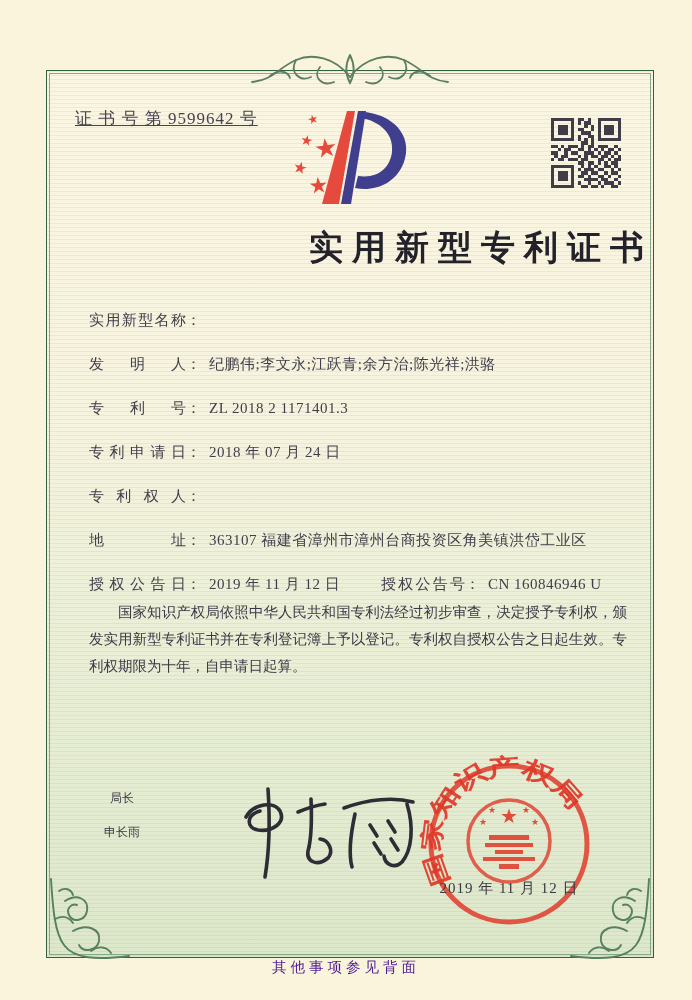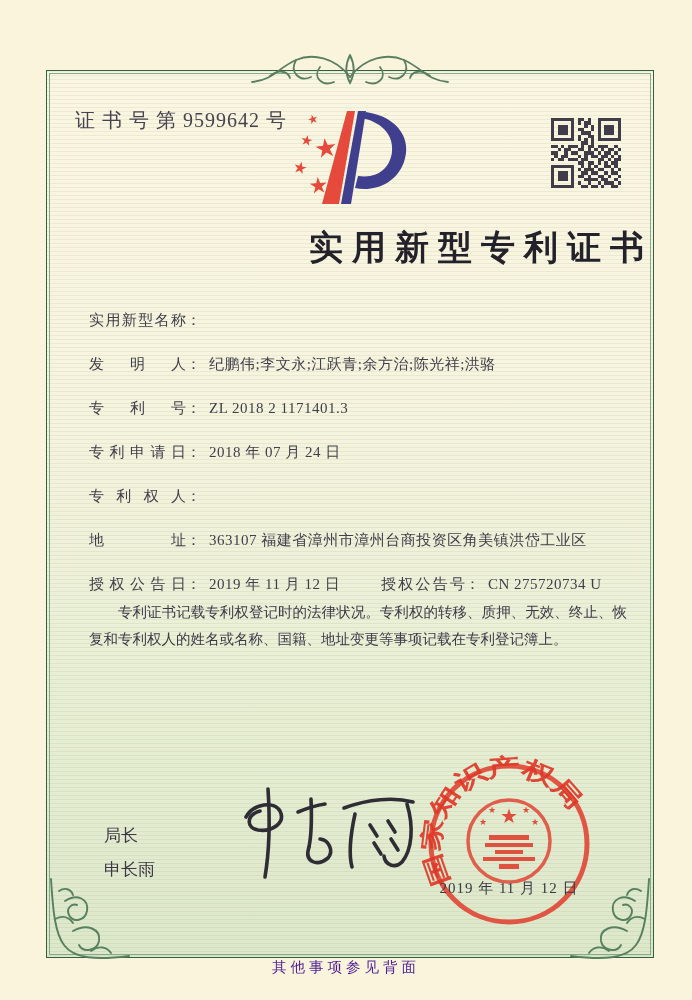--- a/index.html
+++ b/index.html
@@ -9,40 +9,40 @@
     font-family:"Liberation Serif","DejaVu Serif",serif;
   }
   .panel{
     position:absolute;left:46px;top:70px;width:606px;height:886px;
     border:1px solid #33603f;
     background:
       repeating-linear-gradient(to bottom, rgba(130,165,105,0.13) 0px, rgba(130,165,105,0.13) 1.5px, rgba(255,252,230,0) 1.5px, rgba(255,252,230,0) 4px),
       linear-gradient(to bottom,#fbf6e1 0%,#f6f3de 40%,#e7eed4 72%,#dde7ca 100%);
   }
   .panel-inner{position:absolute;inset:2px;border:1px solid #86a98c;pointer-events:none;}
-  .cert-no{position:absolute;left:28px;top:36px;font-size:20px;color:#46424f;letter-spacing:1px;}
+  .cert-no{position:absolute;left:28px;top:36px;font-size:17px;color:#46424f;letter-spacing:1px;text-decoration:underline;}
   .logo{position:absolute;left:242px;top:36px;}
   .qr{position:absolute;left:504px;top:47px;}
   .title{
     position:absolute;left:0;top:154px;width:100%;text-align:right;
     font-size:34px;font-weight:bold;color:#23212a;letter-spacing:9px;text-indent:9px;
   }
   .fields{position:absolute;left:42px;top:240px;width:540px;font-size:15px;color:#413e4b;}
   .frow{display:flex;align-items:baseline;height:28px;margin-bottom:16px;white-space:nowrap;}
   .flabel{display:inline-flex;justify-content:space-between;width:97px;}
   .flabel2{display:inline-flex;justify-content:space-between;width:84px;margin-left:26px;}
   .fsep{margin-right:8px;}
   .fvalue{letter-spacing:0.5px;}
   .fvalue.fixed{display:inline-block;min-width:146px;}
   .paras{
     position:absolute;left:42px;top:528px;width:538px;
     font-size:14.5px;line-height:27px;color:#3c3947;text-align:justify;
   }
   .paras p{margin:0;text-indent:2em;}
-  .signer{position:absolute;left:57px;top:748px;font-size:17px;color:#3b3844;line-height:34px;}
+  .signer{position:absolute;left:57px;top:710px;font-size:12px;color:#3b3844;line-height:34px;text-align:center;}
   .signature{position:absolute;left:169px;top:706px;}
   .seal{position:absolute;left:362px;top:680px;}
   .pagenum{position:absolute;left:0;top:856px;width:100%;text-align:center;font-size:13.5px;color:#3b3844;letter-spacing:2px;}
   .backnote{position:absolute;left:0;top:958px;width:100%;text-align:center;font-size:14.5px;color:#4c1d95;letter-spacing:4px;}
   .ornament{position:absolute;pointer-events:none;}
   .orn-bl{left:-4px;bottom:-6px;}
   .orn-br{right:-4px;bottom:-6px;transform:scaleX(-1);}
   .orn-top{left:50%;top:-24px;transform:translateX(-50%);}
   svg{display:block;}
 </style>
@@ -414,26 +414,26 @@
         <span class="fsep">：</span>
         <span class="fvalue fixed">2019 年 11 月 12 日</span>
       <span class="flabel2">
           <span>授</span>
           <span>权</span>
           <span>公</span>
           <span>告</span>
           <span>号</span>
         </span>
         <span class="fsep">：</span>
-        <span class="fvalue">CN 275720734 U</span>
+        <span class="fvalue">CN 160846946 U</span>
     </div>
   </div>
 
   <div class="paras">
-    <p>专利证书记载专利权登记时的法律状况。专利权的转移、质押、无效、终止、恢复和专利权人的姓名或名称、国籍、地址变更等事项记载在专利登记簿上。</p>
+    <p>国家知识产权局依照中华人民共和国专利法经过初步审查，决定授予专利权，颁发实用新型专利证书并在专利登记簿上予以登记。专利权自授权公告之日起生效。专利权期限为十年，自申请日起算。</p>
   </div>
 
   <div class="signer">
     <div>局长</div>
     <div>申长雨</div>
   </div>
 
   <svg class="signature" width="210" height="110" viewBox="0 0 210 110">
     <g fill="none" stroke="#2e2d36" stroke-width="3.6" stroke-linecap="round">
       <path d="M30,40 C38,26 58,24 64,34 C70,46 56,55 42,53 C30,51 30,38 44,34"></path>

